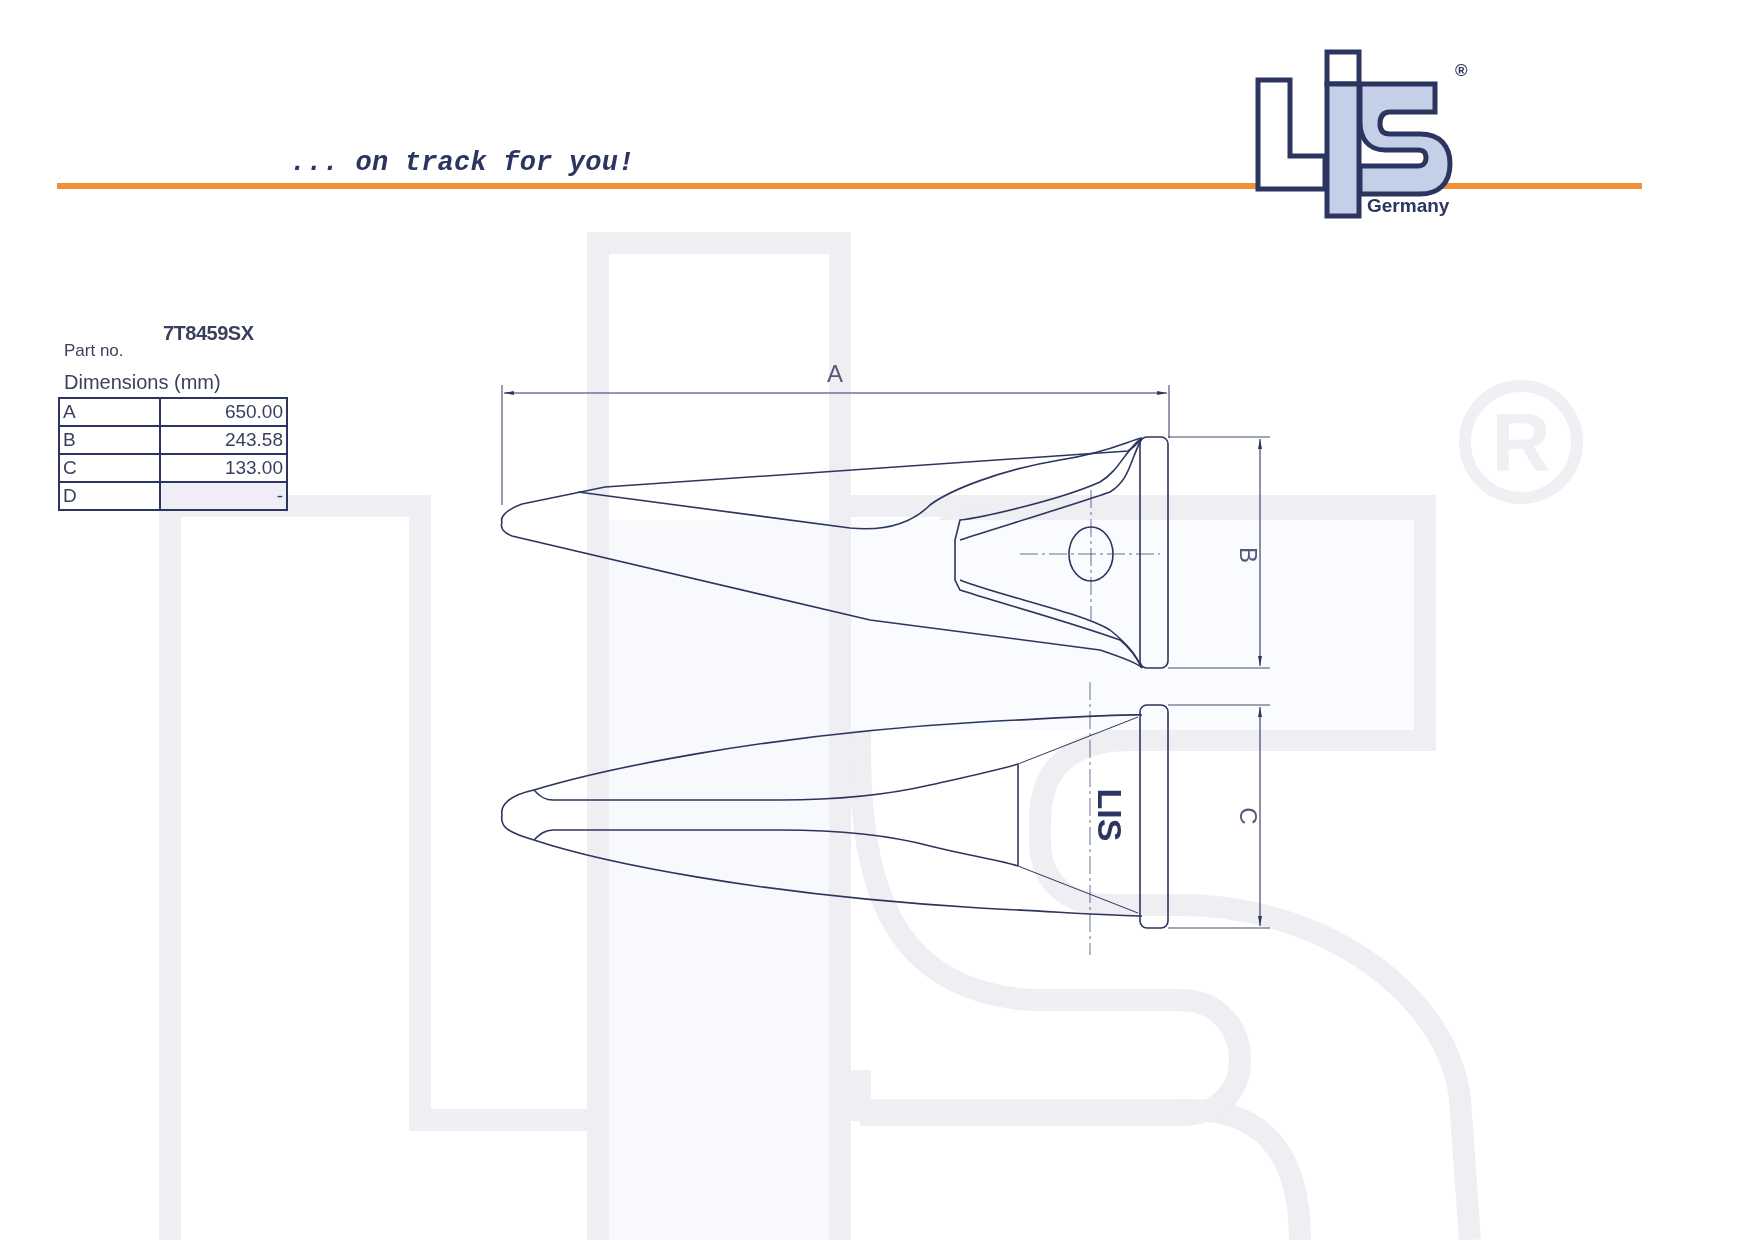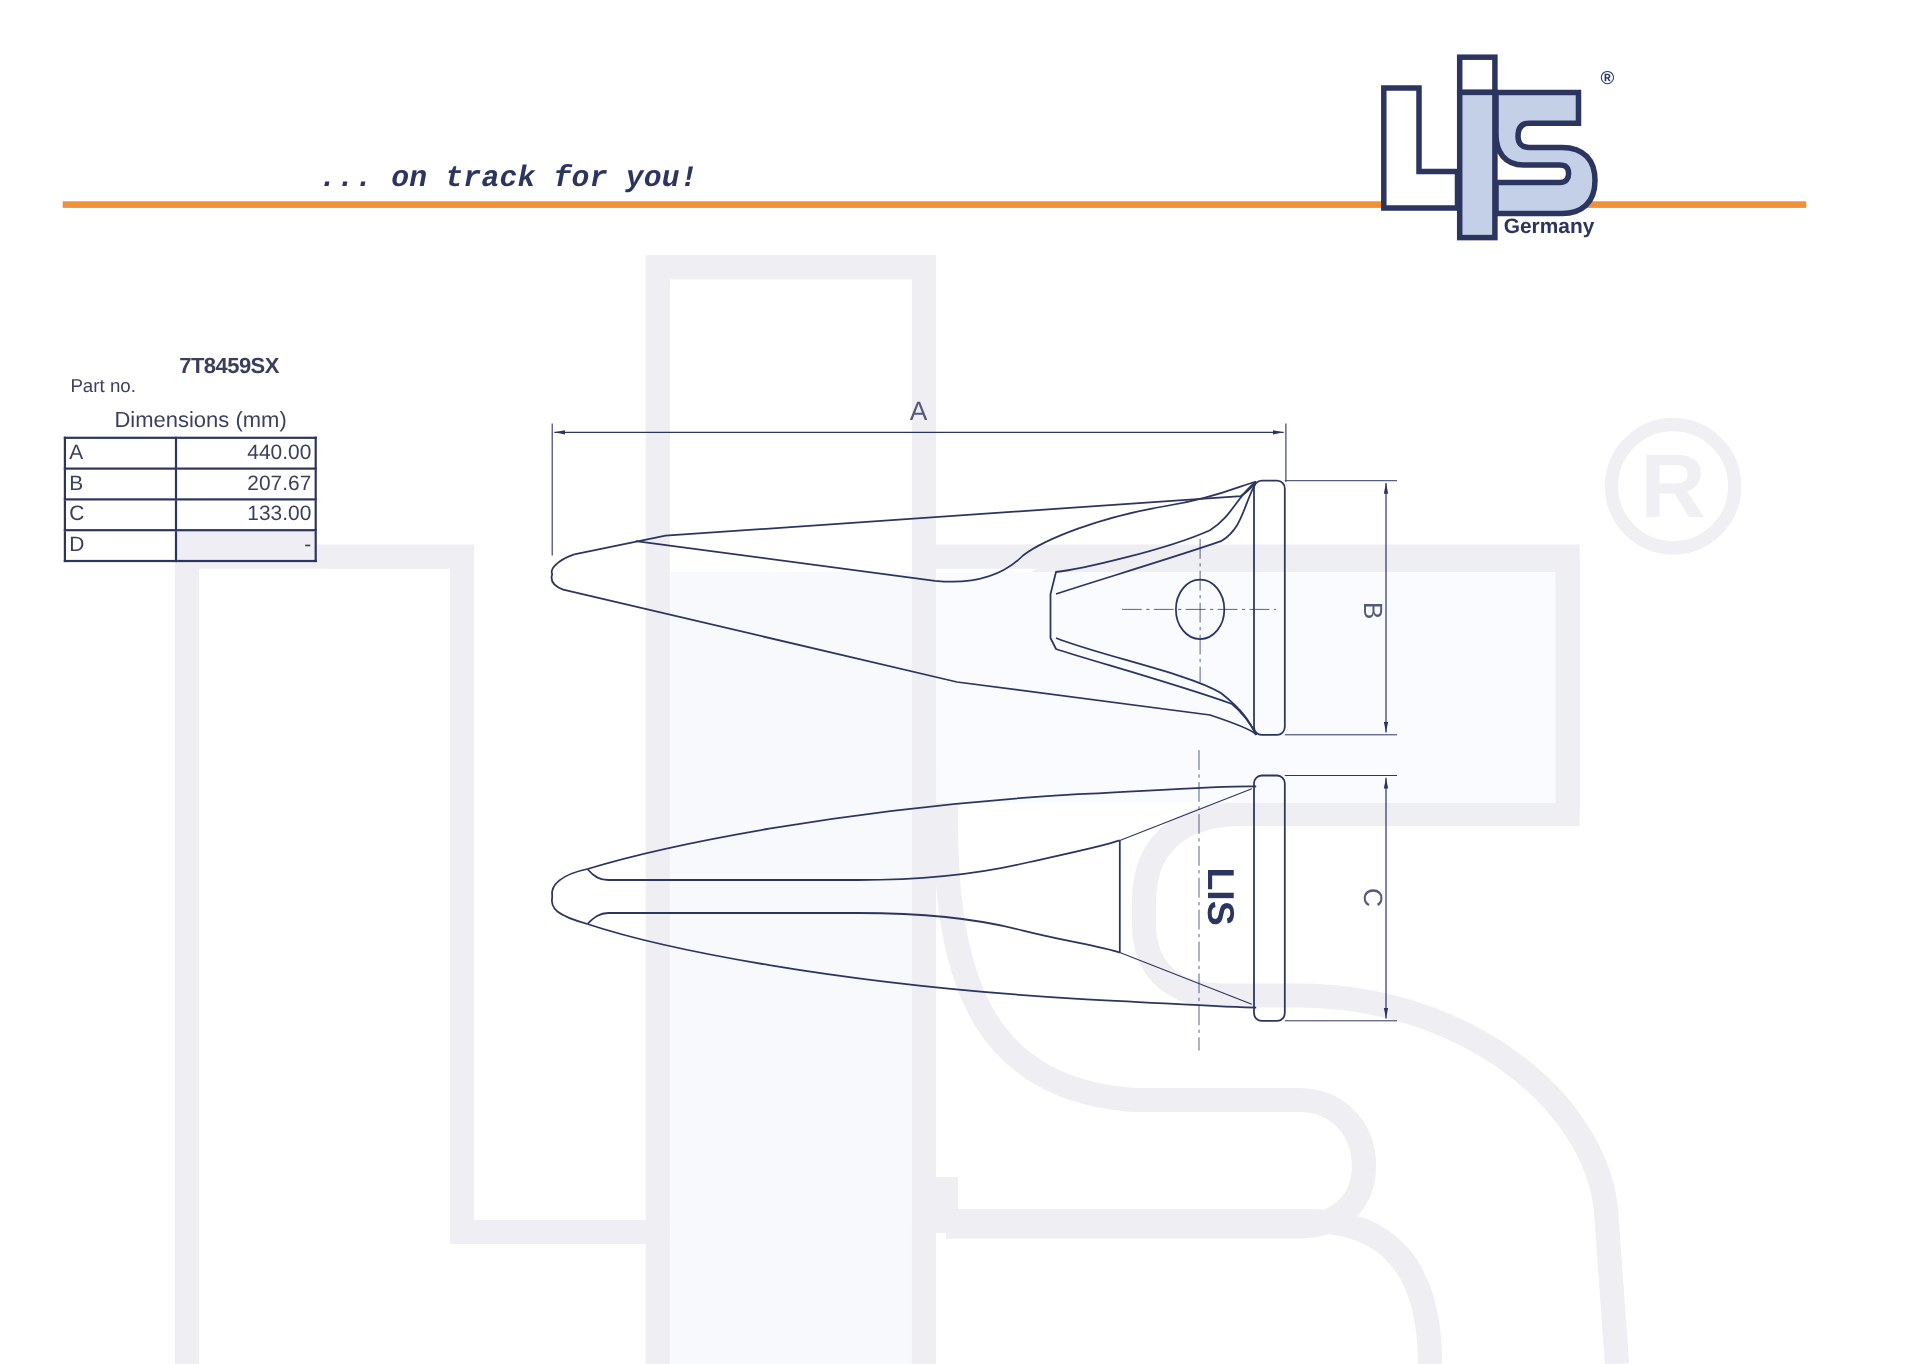--- a/index.html
+++ b/index.html
@@ -7,21 +7,21 @@
          font-family:"Liberation Sans", "DejaVu Sans", sans-serif; color:#2a3158; }
   .abs { position:absolute; }
   #watermark { position:absolute; left:0; top:0; width:1755px; height:1240px; }
   #drawing { position:absolute; left:0; top:0; width:1755px; height:1240px; }
   .tagline { left:290px; top:148px; font-size:27px; font-style:italic; font-weight:bold;
              color:#2c3560; letter-spacing:0.2px; font-family:Liberation Mono, monospace; }
   .rule { left:57px; top:183px; width:1585px; height:6px; background:#F0913A; }
   .logo { left:1250px; top:46px; width:220px; height:175px; }
   .part-label { left:64px; top:341px; font-size:17px; color:#3a3f5e; }
   .part-value { left:163px; top:322px; font-size:20px; font-weight:bold; color:#3a3f5e; letter-spacing:-0.5px;}
-  .dim-title { left:64px; top:371px; font-size:20px; color:#3a3f5e;margin-left:40px; }
+  .dim-title { left:64px; top:371px; font-size:20px; color:#3a3f5e; }
   table.dims { position:absolute; left:58px; top:397px; border-collapse:collapse;
                border:2.5px solid #2c3560; }
   table.dims td { border:2px solid #2c3560; height:26px; padding:0 3px; font-size:19px;
                   color:#3a3f5e; line-height:26px; }
   table.dims td.k { width:93px; text-align:left; }
   table.dims td.v { width:119px; text-align:right; }
   table.dims tr.empty td.v { background:#eeeef4; }
   .dimlabel { font-size:24px; color:#55597a; font-family:"Liberation Sans", sans-serif; }
 </style>
 </head>
@@ -74,25 +74,25 @@
 </svg>
 
 <div class="abs part-label">Part no.</div>
 <div class="abs part-value">7T8459SX</div>
 <div class="abs dim-title">Dimensions (mm)</div>
 
 <table class="dims">
   <tbody>
       <tr>
     <td class="k">A</td>
-    <td class="v">440.00</td>
+    <td class="v">650.00</td>
   </tr>
   <tr>
     <td class="k">B</td>
-    <td class="v">207.67</td>
+    <td class="v">243.58</td>
   </tr>
   <tr>
     <td class="k">C</td>
     <td class="v">133.00</td>
   </tr>
   <tr class="empty">
     <td class="k">D</td>
     <td class="v">-</td>
   </tr>
 </tbody>

